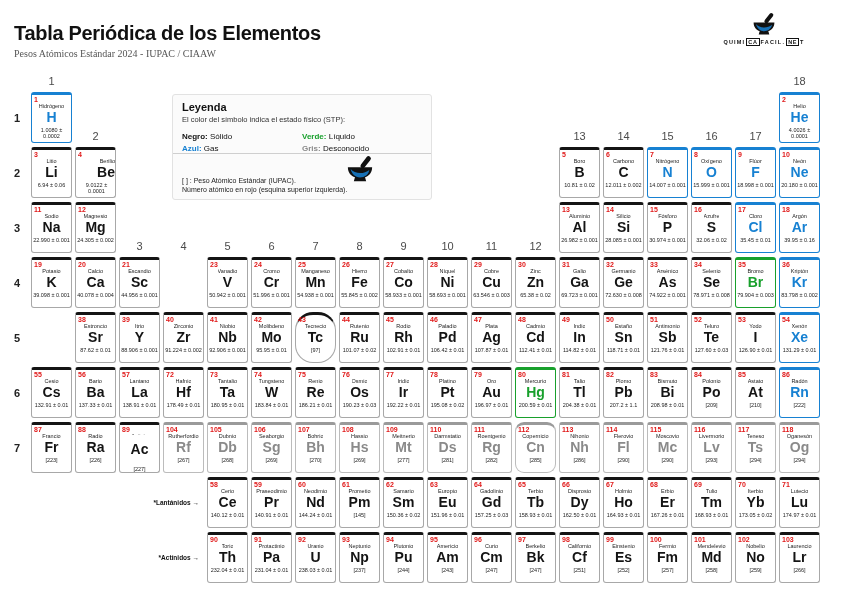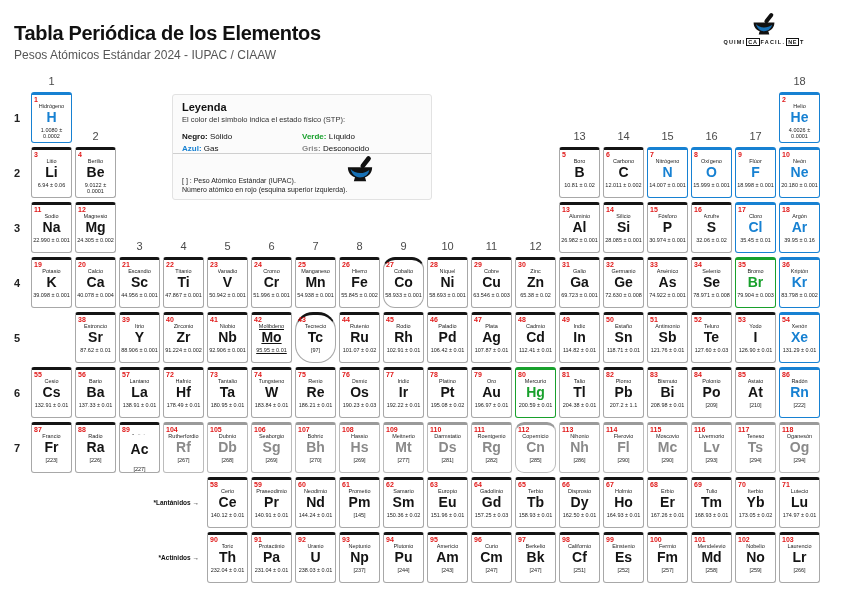--- a/index.html
+++ b/index.html
@@ -5,21 +5,21 @@
   :root{
     --gas:#1781d2; --liquid:#18a02c; --unknown:#8a8a8a; --number:#e01818; --solid:#141414;
   }
   html,body{margin:0;padding:0;background:#e9e9e9;}
   .stage{
     position:relative; width:842px; height:595px; background:#ffffff; overflow:hidden;
     font-family:"Liberation Sans", sans-serif; color:#111;
   }
   
   .page-title{position:absolute; left:14px; top:22px; font-size:20px; font-weight:800; letter-spacing:-0.3px;}
-  .page-subtitle{position:absolute; left:14px; top:48px; font-size:12px; color:#555;}
+  .page-subtitle{position:absolute; left:14px; top:48px; font-size:10px; color:#555;font-family:Liberation Serif, serif;}
   .logo{position:absolute; right:18px; top:12px; width:120px; text-align:center;}
   .logo svg{display:block; margin:0 auto;}
   .logo-text{margin-top:2px; font-size:5.5px; font-weight:700; letter-spacing:1.2px; color:#111; white-space:nowrap;}
   .logo-text .boxed{display:inline-block; border:1px solid #111; padding:0 1px; margin:0 1px; letter-spacing:0.6px;}
   
   .ptable{
     position:absolute; left:6px; top:72px;
     display:grid;
     grid-template-columns:22px repeat(18, 41px);
     grid-template-rows:16px repeat(9, 51px);
@@ -114,21 +114,21 @@
         <span class="nm">Helio</span>
         <span class="sy">He</span>
         <span class="wt">4.0026 ± 0.0001</span>
       </div>
       <div class="cell st-s" style="grid-area: 3 / 2;">
         <span class="z">3</span>
         <span class="nm">Litio</span>
         <span class="sy">Li</span>
         <span class="wt">6.94 ± 0.06</span>
       </div>
-      <div class="cell st-s" style="grid-area: 3 / 3;">
+      <div class="cell st-s" style="grid-area: 3 / 3; align-items: flex-end;">
         <span class="z">4</span>
         <span class="nm">Berilio</span>
         <span class="sy">Be</span>
         <span class="wt">9.0122 ± 0.0001</span>
       </div>
       <div class="cell st-s" style="grid-area: 3 / 14;">
         <span class="z">5</span>
         <span class="nm">Boro</span>
         <span class="sy">B</span>
         <span class="wt">10.81 ± 0.02</span>
@@ -222,26 +222,20 @@
         <span class="nm">Calcio</span>
         <span class="sy">Ca</span>
         <span class="wt">40.078 ± 0.004</span>
       </div>
       <div class="cell st-s" style="grid-area: 5 / 4;">
         <span class="z">21</span>
         <span class="nm">Escandio</span>
         <span class="sy">Sc</span>
         <span class="wt">44.956 ± 0.001</span>
       </div>
-      <div class="cell st-s" style="grid-area: 5 / 5;">
-        <span class="z">22</span>
-        <span class="nm">Titanio</span>
-        <span class="sy">Ti</span>
-        <span class="wt">47.867 ± 0.001</span>
-      </div>
       <div class="cell st-s" style="grid-area: 5 / 6;">
         <span class="z">23</span>
         <span class="nm">Vanadio</span>
         <span class="sy">V</span>
         <span class="wt">50.942 ± 0.001</span>
       </div>
       <div class="cell st-s" style="grid-area: 5 / 7;">
         <span class="z">24</span>
         <span class="nm">Cromo</span>
         <span class="sy">Cr</span>
@@ -252,21 +246,21 @@
         <span class="nm">Manganeso</span>
         <span class="sy">Mn</span>
         <span class="wt">54.938 ± 0.001</span>
       </div>
       <div class="cell st-s" style="grid-area: 5 / 9;">
         <span class="z">26</span>
         <span class="nm">Hierro</span>
         <span class="sy">Fe</span>
         <span class="wt">55.845 ± 0.002</span>
       </div>
-      <div class="cell st-s" style="grid-area: 5 / 10; border-radius: 12px;">
+      <div class="cell st-s" style="grid-area: 5 / 10;">
         <span class="z">27</span>
         <span class="nm">Cobalto</span>
         <span class="sy">Co</span>
         <span class="wt">58.933 ± 0.001</span>
       </div>
       <div class="cell st-s" style="grid-area: 5 / 11;">
         <span class="z">28</span>
         <span class="nm">Níquel</span>
         <span class="sy">Ni</span>
         <span class="wt">58.693 ± 0.001</span>
@@ -336,21 +330,21 @@
         <span class="nm">Zirconio</span>
         <span class="sy">Zr</span>
         <span class="wt">91.224 ± 0.002</span>
       </div>
       <div class="cell st-s" style="grid-area: 6 / 6;">
         <span class="z">41</span>
         <span class="nm">Niobio</span>
         <span class="sy">Nb</span>
         <span class="wt">92.906 ± 0.001</span>
       </div>
-      <div class="cell st-s" style="grid-area: 6 / 7; text-decoration: underline;">
+      <div class="cell st-s" style="grid-area: 6 / 7;">
         <span class="z">42</span>
         <span class="nm">Molibdeno</span>
         <span class="sy">Mo</span>
         <span class="wt">95.95 ± 0.01</span>
       </div>
       <div class="cell st-s" style="grid-area: 6 / 8; border-radius: 18px;">
         <span class="z">43</span>
         <span class="nm">Tecnecio</span>
         <span class="sy">Tc</span>
         <span class="wt">[97]</span>

